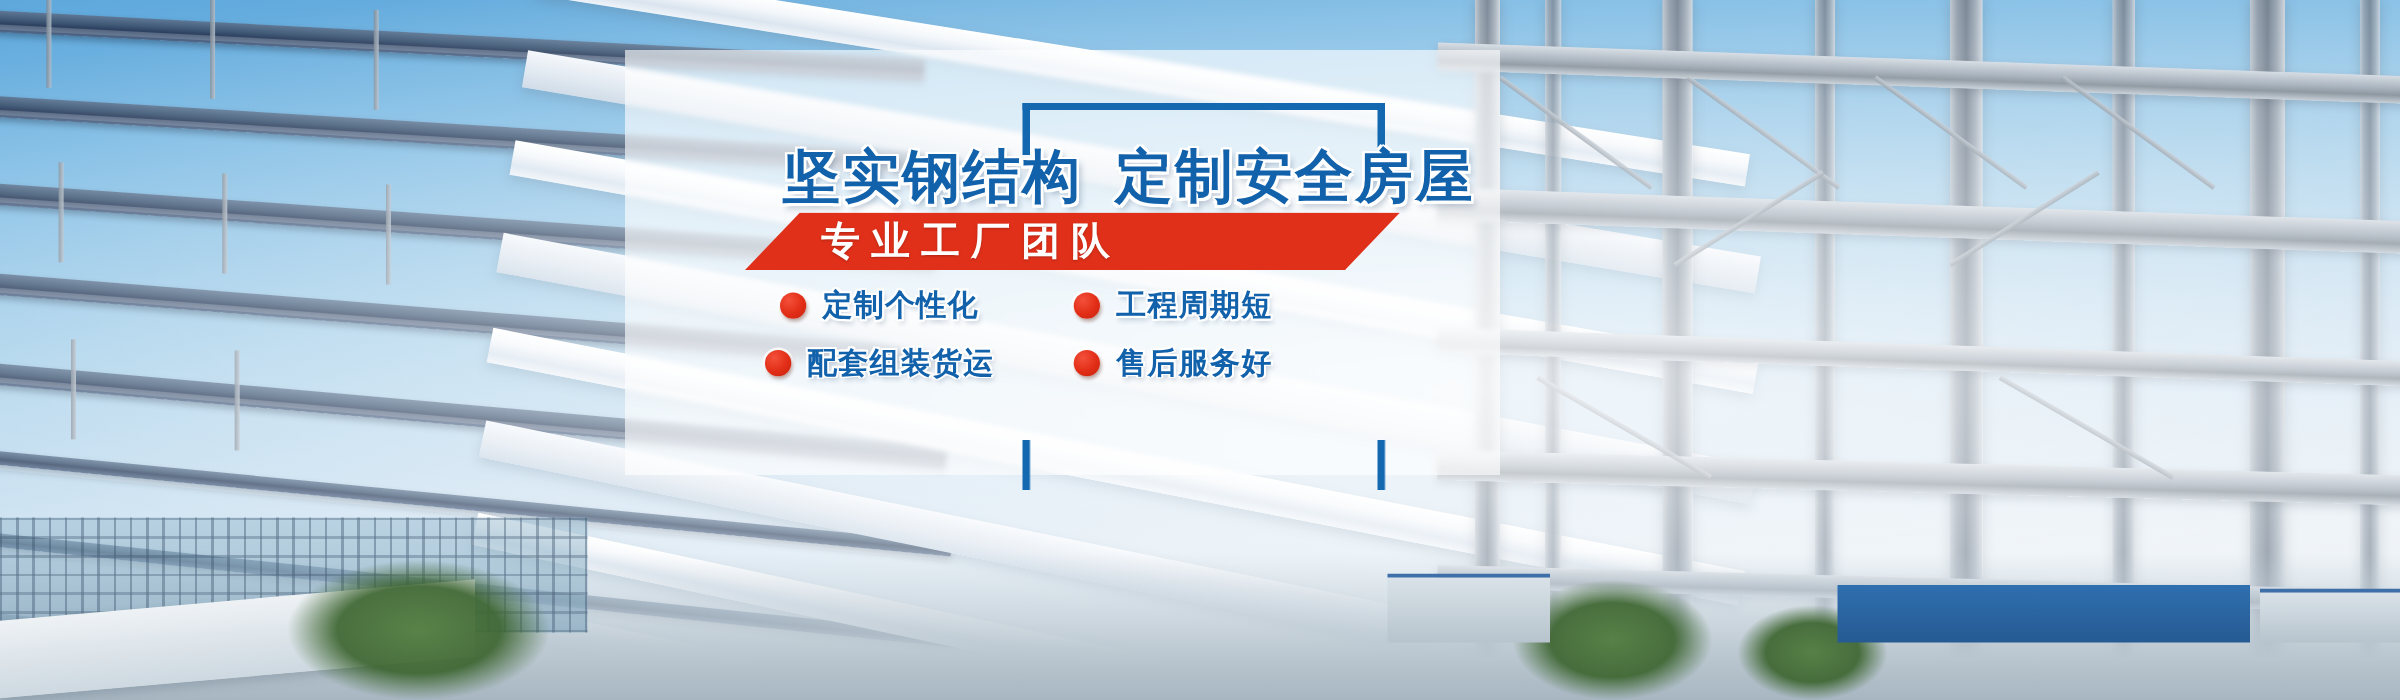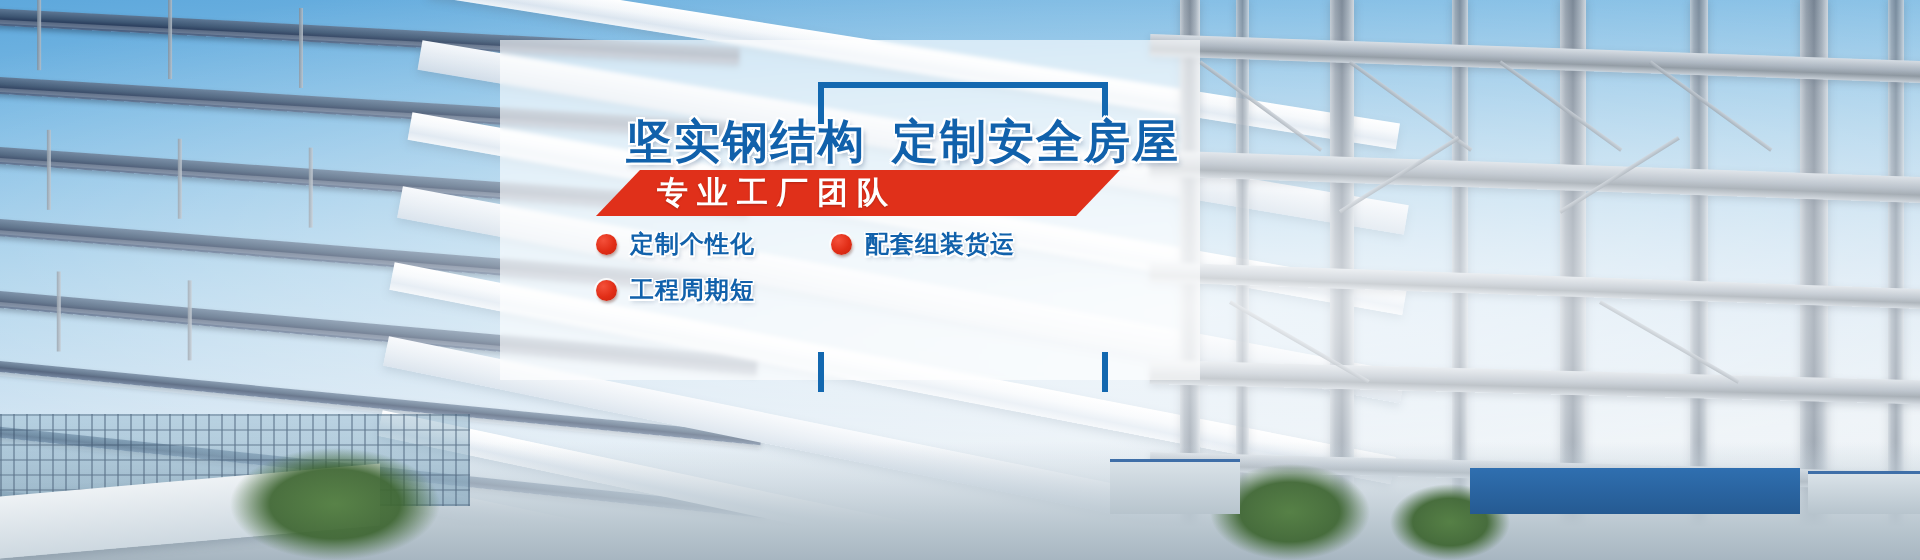--- a/index.html
+++ b/index.html
@@ -158,21 +158,21 @@
 
   
   .bullets{
     position:absolute;left:596px;top:228px;
     width:480px;
     display:grid;
     grid-template-columns:215px 215px;
     grid-column-gap:20px;
     grid-row-gap:14px;
   }
-  .bullet{display:flex;align-items:center;white-space:nowrap;}
+  .bullet{display:flex;align-items:center;white-space:nowrap;justify-content:center;}
   .dot{
     width:21px;height:21px;border-radius:50%;
     background:radial-gradient(circle at 35% 30%,#f4503a 0%,#e12d16 55%,#c62410 100%);
     box-shadow:1px 2px 3px rgba(70,15,5,.40), 0 0 0 2px rgba(255,255,255,.85);
     flex:0 0 auto;
   }
   .btxt{
     margin-left:13px;
     font-size:24px;font-weight:bold;color:#1161ab;
     letter-spacing:1px;
@@ -281,24 +281,28 @@
 
   <div class="bullets">
 
     <div class="bullet">
       <span class="dot"></span>
       <span class="btxt">定制个性化</span>
     </div>
 
     <div class="bullet">
       <span class="dot"></span>
-      <span class="btxt">配套组装货运</span>
+      <span class="btxt">工程周期短</span>
     </div>
 
     <div class="bullet">
       <span class="dot"></span>
-      <span class="btxt">工程周期短</span>
-    </div>
-
+      <span class="btxt">配套组装货运</span>
+    </div>
+
+    <div class="bullet">
+      <span class="dot"></span>
+      <span class="btxt">售后服务好</span>
+    </div>
 
   </div>
 
 </div>
 
 </body></html>

